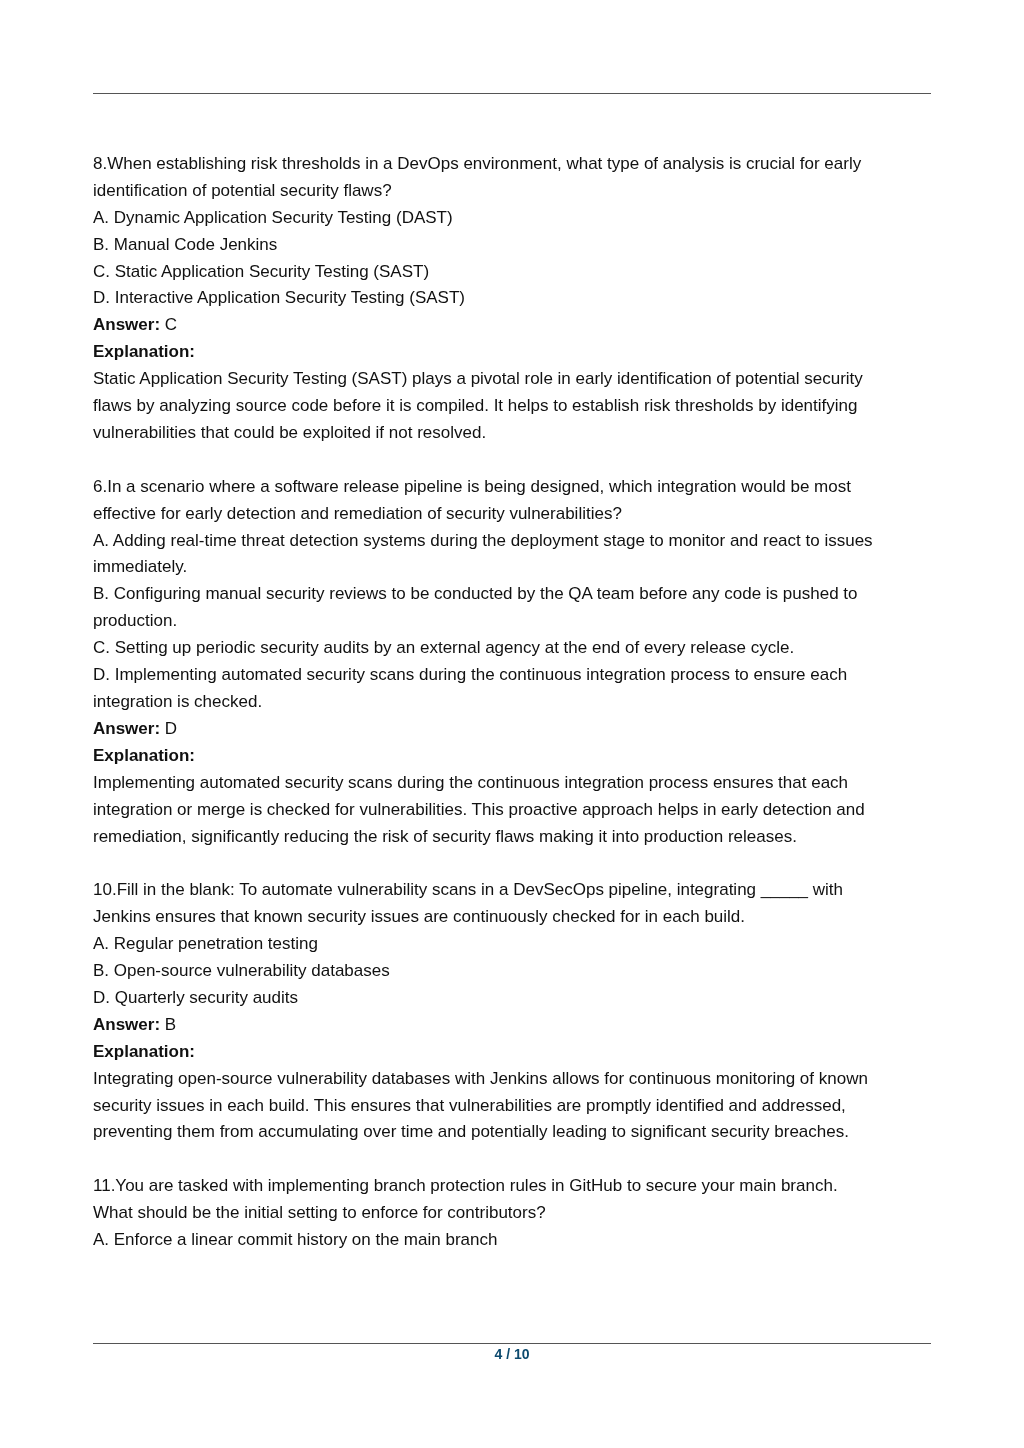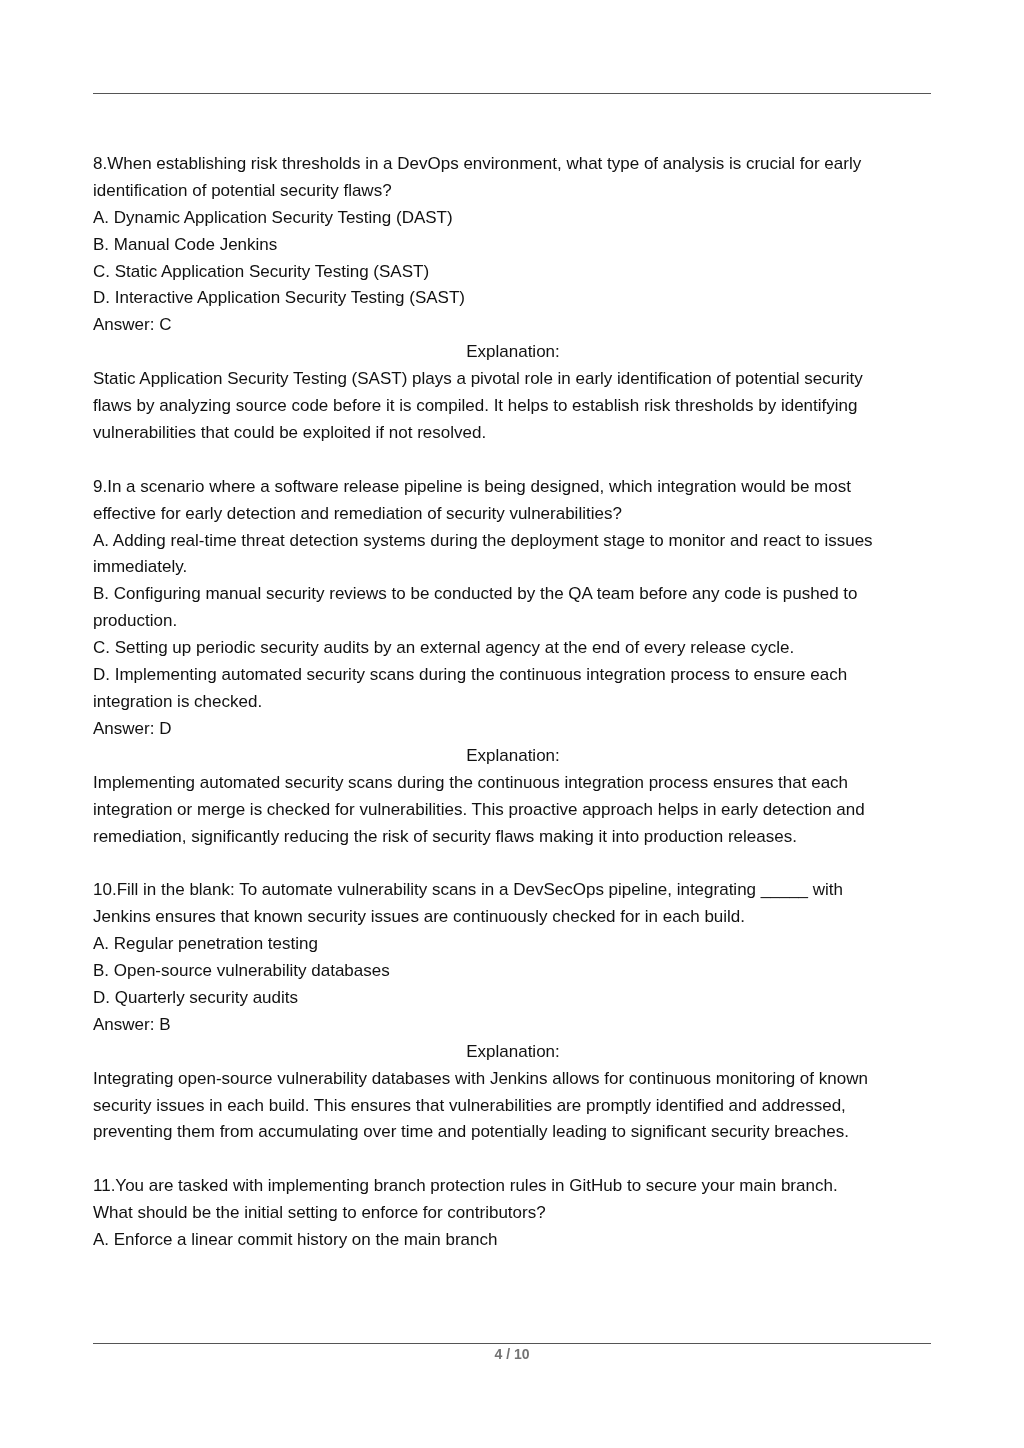--- a/index.html
+++ b/index.html
@@ -4,23 +4,23 @@
   <style>
     html, body { margin: 0; padding: 0; background: #ffffff; }
     body { width: 1024px; height: 1448px; position: relative; overflow: hidden;
            font-family: "Liberation Sans", sans-serif; color: #111111; }
     .rule { position: absolute; left: 93px; width: 838px; height: 0; border-top: 1.3px solid #555555; }
     #top-rule { top: 93px; }
     #bottom-rule { top: 1343px; }
     .content { position: absolute; left: 93px; top: 124px; width: 840px; font-size: 17px; line-height: 26.9px; }
     .line { white-space: nowrap; }
     .gap { height: 26.9px; }
-    .bold { font-weight: normal; text-align: center; }
+    .bold { font-weight: bold; }
     .footer { position: absolute; top: 1346px; left: 0; width: 1024px; text-align: center;
-              font-size: 14px; font-weight: bold; color: #737373; }
+              font-size: 14px; font-weight: bold; color: #0c4a6e; }
   </style>
 </head>
 <body>
 
 <div id="top-rule" class="rule"></div>
 
 <div class="content">
   <div class="gap"></div>
 
   <div>
@@ -32,21 +32,21 @@
     <div class="line">D. Interactive Application Security Testing (SAST)</div>
     <div class="line"><span class="bold">Answer:</span> <span>C</span></div>
     <div class="line bold">Explanation:</div>
     <div class="line">Static Application Security Testing (SAST) plays a pivotal role in early identification of potential security</div>
     <div class="line">flaws by analyzing source code before it is compiled. It helps to establish risk thresholds by identifying</div>
     <div class="line">vulnerabilities that could be exploited if not resolved.</div>
   </div>
   <div class="gap"></div>
 
   <div>
-    <div class="line">9.In a scenario where a software release pipeline is being designed, which integration would be most</div>
+    <div class="line">6.In a scenario where a software release pipeline is being designed, which integration would be most</div>
     <div class="line">effective for early detection and remediation of security vulnerabilities?</div>
     <div class="line">A. Adding real-time threat detection systems during the deployment stage to monitor and react to issues</div>
     <div class="line">immediately.</div>
     <div class="line">B. Configuring manual security reviews to be conducted by the QA team before any code is pushed to</div>
     <div class="line">production.</div>
     <div class="line">C. Setting up periodic security audits by an external agency at the end of every release cycle.</div>
     <div class="line">D. Implementing automated security scans during the continuous integration process to ensure each</div>
     <div class="line">integration is checked.</div>
     <div class="line"><span class="bold">Answer:</span> <span>D</span></div>
     <div class="line bold">Explanation:</div>

